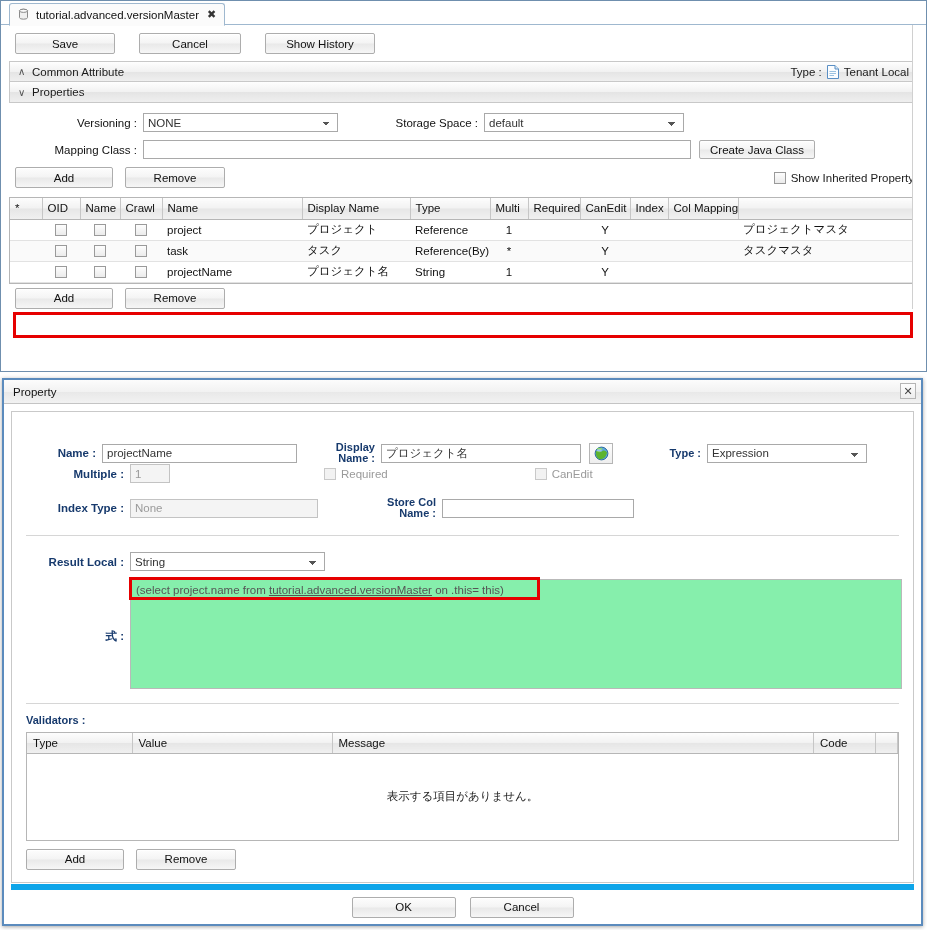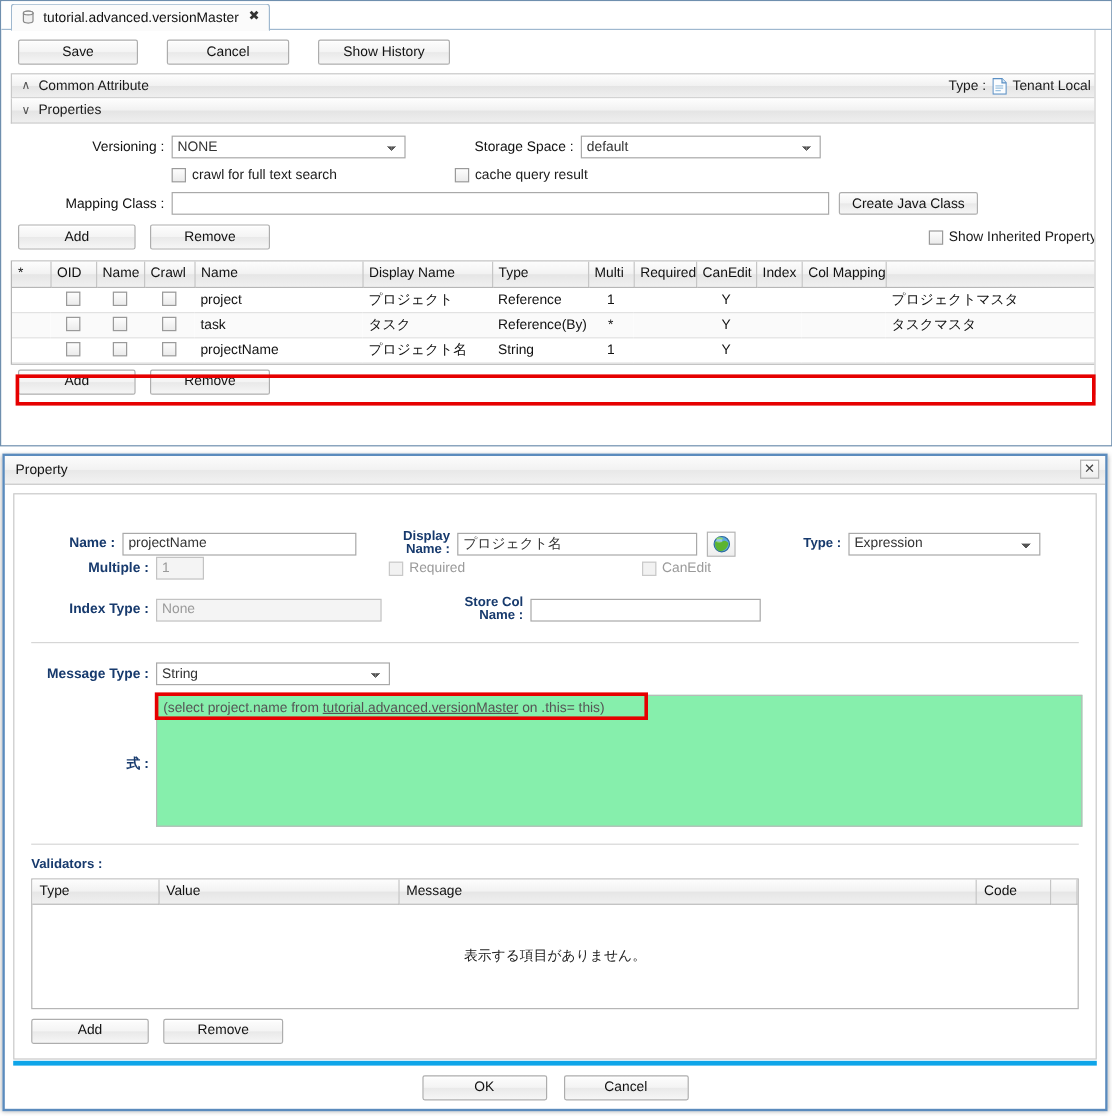--- a/index.html
+++ b/index.html
@@ -173,21 +173,21 @@
     position: relative;
     margin: 7px; padding: 0;
     height: 472px;
     border: 1px solid #c9c9c9;
     background: #fff;
     overflow: hidden;
   }
   .dlg-foot {
     position: absolute; left: 7px; right: 7px; bottom: 6px;
     height: 34px;
-    border-top: 4px solid #0ea5e9;
+    border-top: 6px solid #0ea5e9;
     display: flex; align-items: center; justify-content: center; gap: 14px;
     padding-top: 6px;
   }
   .dlg-foot .btn { min-width: 104px; }
 
   .lblblue { color: #173a6d; font-weight: bold; }
   .dim { color: #9a9a9a; }
   .inp.dim, .sel.dim {
     background: #f4f4f4; color: #9a9a9a; border-color: #c3c3c3; cursor: default;
   }
@@ -293,28 +293,20 @@
           <span class="lbl" style="width:128px">Versioning :</span>
           <select class="sel" style="width:195px;margin-left:6px">
             <option>NONE</option>
           </select>
           <span class="lbl" style="width:140px">Storage Space :</span>
           <select class="sel" style="width:200px;margin-left:6px">
             <option>default</option>
           </select>
         </div>
 
-        <div class="frow">
-          <span style="width:134px"></span>
-          <span class="cbx"></span>
-          <span class="cbx-lbl">crawl for full text search</span>
-          <span style="width:98px"></span>
-          <span class="cbx"></span>
-          <span class="cbx-lbl">cache query result</span>
-        </div>
 
         <div class="frow">
           <span class="lbl" style="width:128px">Mapping Class :</span>
           <input class="inp" style="width: 548px; margin-left: 6px;" value="">
           <div class="btn" style="min-width:100px;margin-left:8px;height:19px">Create Java Class</div>
         </div>
 
         <div class="frow" style="margin-bottom:5px">
           <div class="btn" style="min-width:98px;margin-left:6px">Add</div>
           <div class="btn" style="min-width:100px;margin-left:12px">Remove</div>
@@ -474,21 +466,21 @@
         <span class="lblblue" style="width:62px;text-align:right;line-height:11px;margin-left:56px;font-size:11px">
           <span>Store Col</span><br>
           <span>Name :</span>
         </span>
         <input class="inp" style="width: 192px; margin-left: 6px;" value="">
       </div>
 
       <div class="hr" style="margin-top:16px"></div>
 
       <div class="frow" style="margin-top:16px">
-        <span class="lbl lblblue" style="width:112px">Message Type :</span>
+        <span class="lbl lblblue" style="width:112px">Result Local :</span>
         <select class="sel" style="width:195px;margin-left:6px">
           <option>String</option>
         </select>
       </div>
 
       <div class="frow" style="margin-top:8px;align-items:flex-start;position:relative">
         <span class="lbl lblblue" style="width:112px;padding-top:50px">式 :</span>
         <div style="margin-left:6px;width:772px;position:relative">
           <div class="expr-area"><span>(select project.name from <span class="sql-link">tutorial.advanced.versionMaster</span> on .this= this)</span></div>
           <div class="redbox" style="left:-1px; top:-2px; width:411px; height:23px;"></div>

